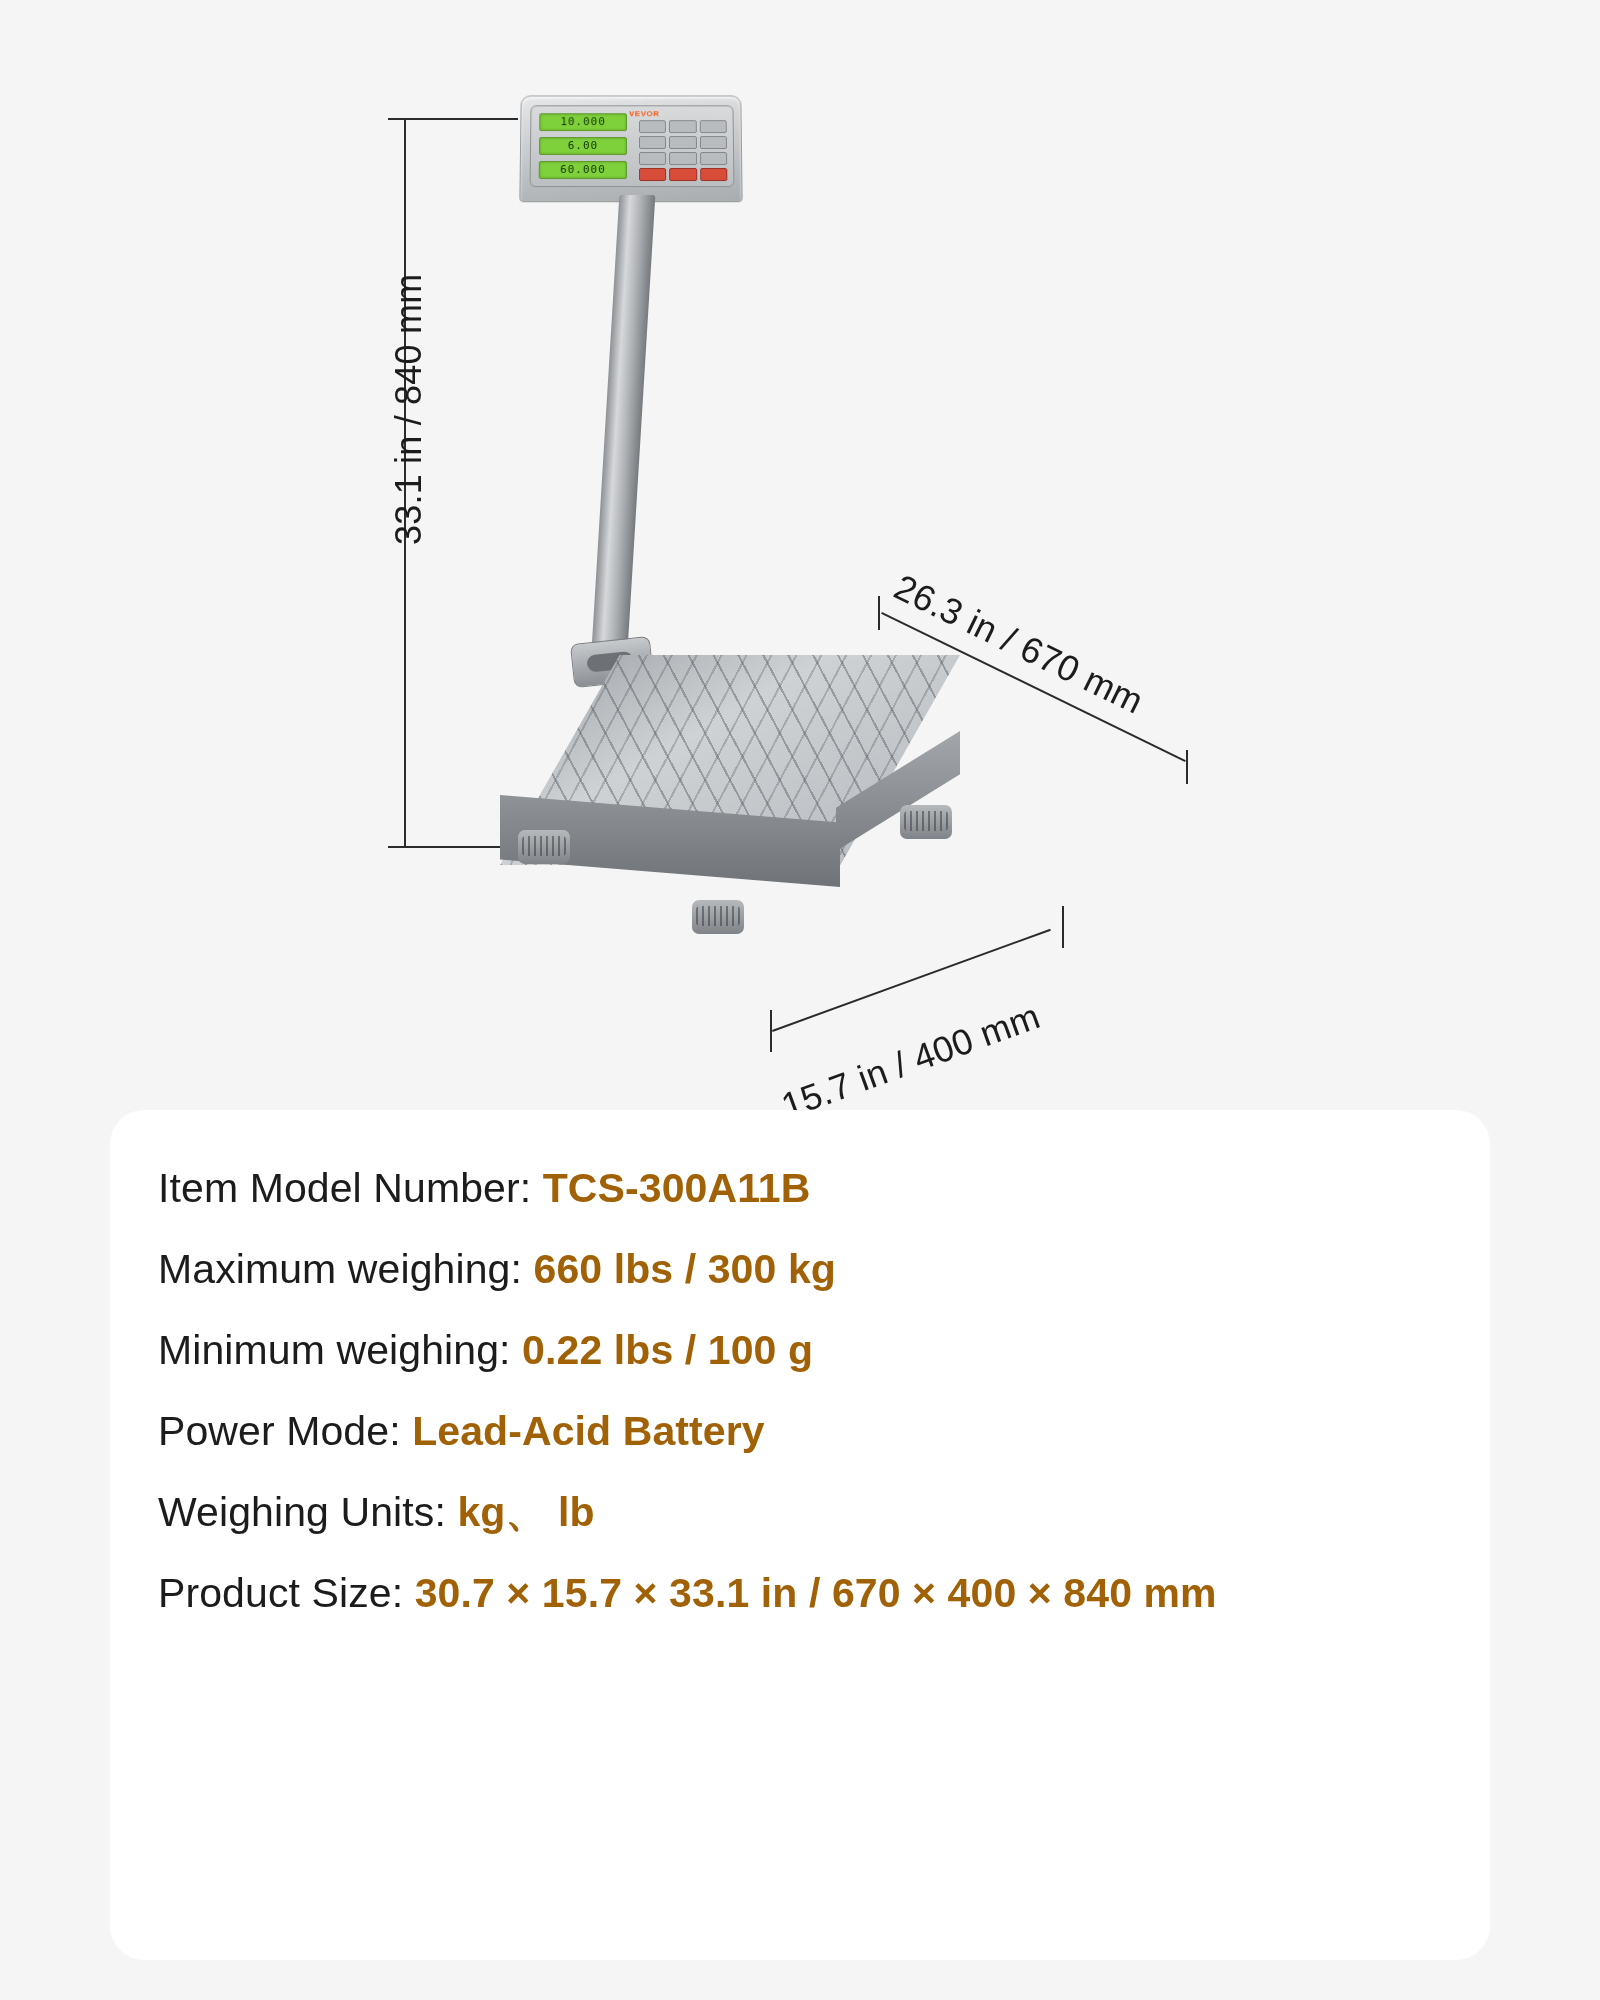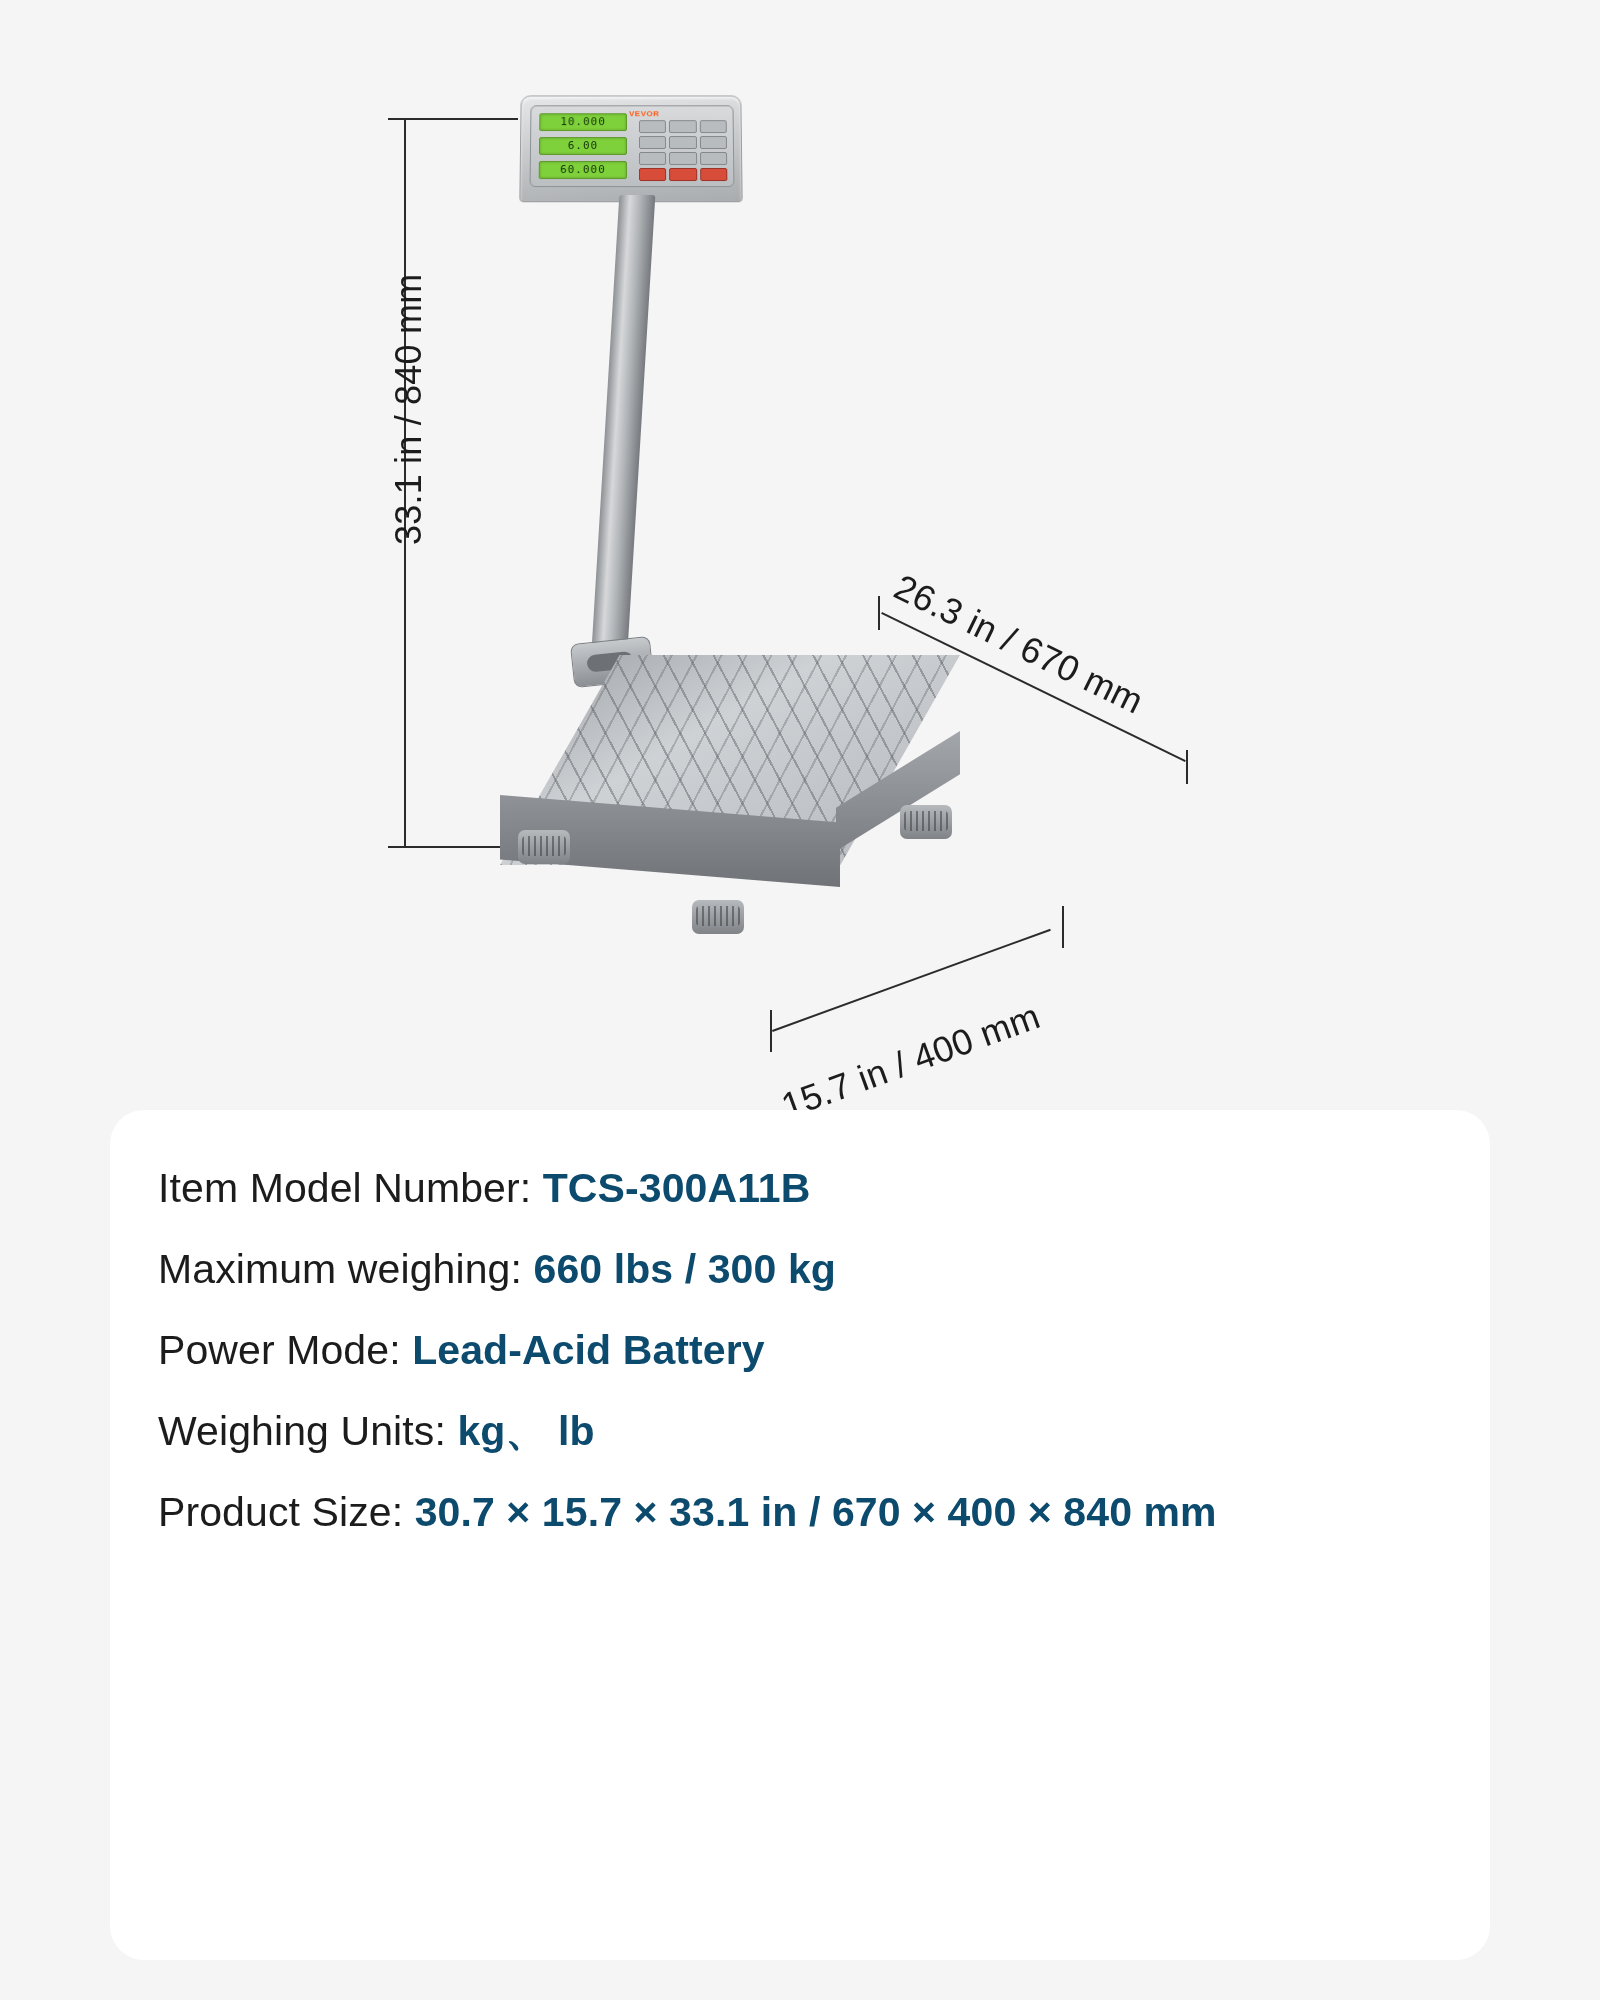--- a/index.html
+++ b/index.html
@@ -245,21 +245,21 @@
   }
   .spec-row {
     font-size: 41px;
     line-height: 1.0;
     color: #1c1c1c;
     margin-bottom: 40px;
     white-space: nowrap;
     letter-spacing: 0.1px;
   }
   .spec-label { font-weight: 400; }
-  .spec-value { font-weight: 700; color: #0c4a6e; }
+  .spec-value { font-weight: 700; color: #a16207; }
 </style>
 </head>
 <body>
 
 <div class="page">
 
   <div class="illustration">
 
     <div class="dimline v-line" style="left:404px; top:118px; height:730px;"></div>
     <div class="tick h-line" style="left:388px; top:118px; width:130px; height:2px;"></div>
@@ -321,20 +321,24 @@
   <div class="card">
     <div class="spec-row">
       <span class="spec-label">Item Model Number:</span>
       <span class="spec-value">TCS-300A11B</span>
     </div>
     <div class="spec-row">
       <span class="spec-label">Maximum weighing:</span>
       <span class="spec-value">660 lbs / 300 kg</span>
     </div>
     <div class="spec-row">
+      <span class="spec-label">Minimum weighing:</span>
+      <span class="spec-value">0.22 lbs / 100 g</span>
+    </div>
+    <div class="spec-row">
       <span class="spec-label">Power Mode:</span>
       <span class="spec-value">Lead-Acid Battery</span>
     </div>
     <div class="spec-row">
       <span class="spec-label">Weighing Units:</span>
       <span class="spec-value">kg、 lb</span>
     </div>
     <div class="spec-row">
       <span class="spec-label">Product Size:</span>
       <span class="spec-value">30.7 × 15.7 × 33.1 in / 670 × 400 × 840 mm</span>

